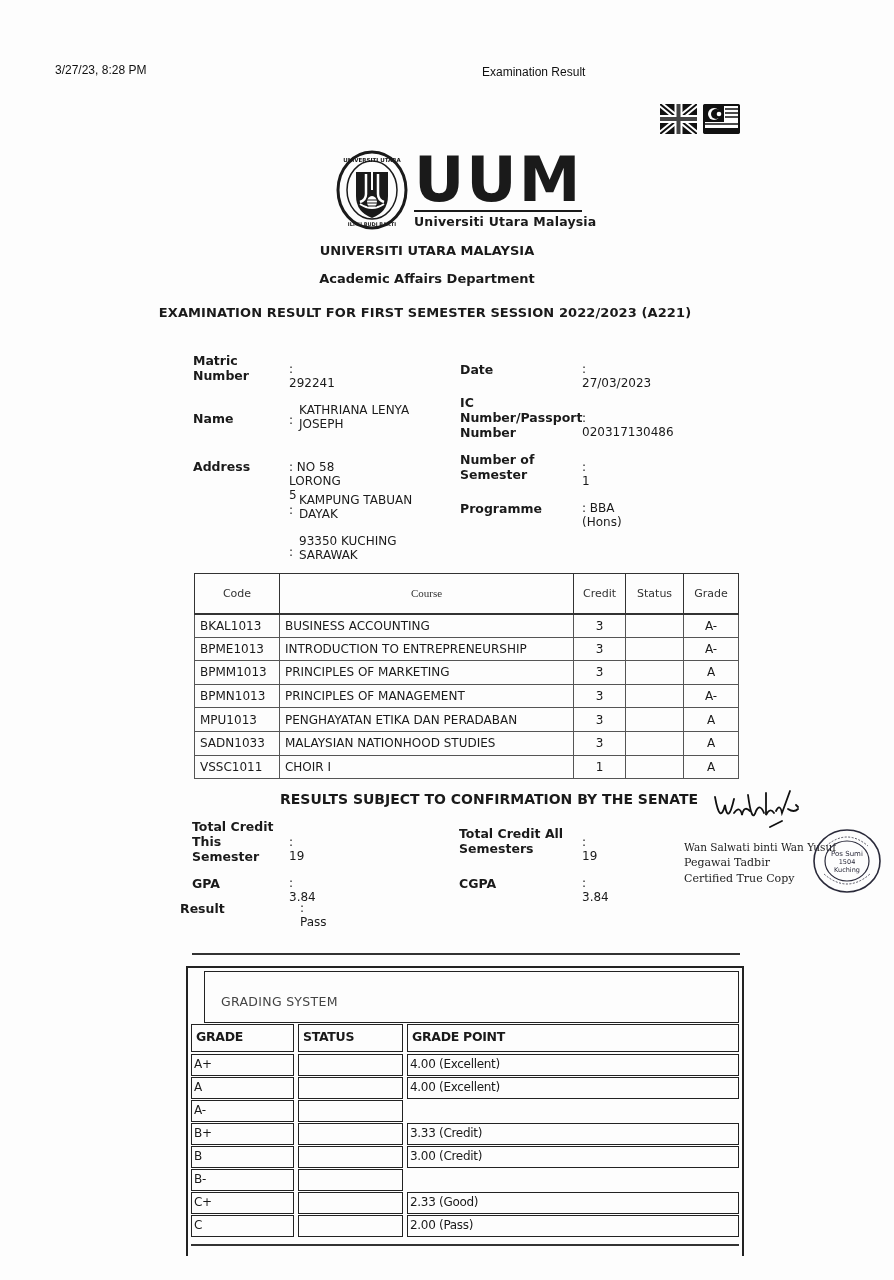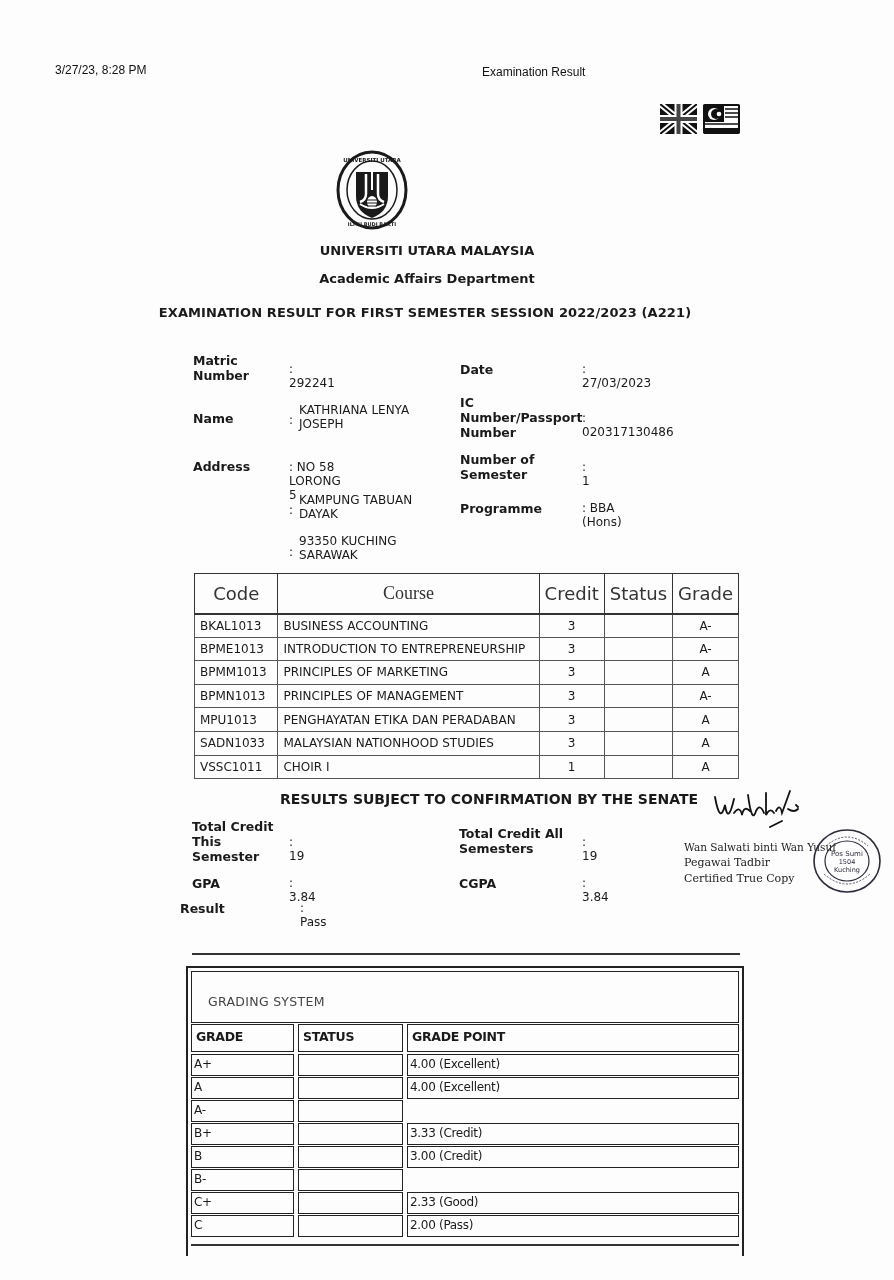--- a/index.html
+++ b/index.html
@@ -26,39 +26,39 @@
   .h-univ { top: 243px; font-size: 13px; left: -20px; }
   .h-dept { top: 271px; font-size: 13px; left: -20px; }
   .h-exam { top: 305px; font-size: 13px; left: -22px; letter-spacing: 0.1px; }
 
   .info { position: absolute; font-size: 12px; }
   .info .lbl { position: absolute; font-weight: bold; font-size: 12.5px; line-height: 15px; }
   .info .val { position: absolute; font-size: 12px; line-height: 14px; }
 
   .course-table { position: absolute; top: 573px; left: 194px; width: 545px; border-collapse: collapse; font-size: 12px; }
   .course-table td, .course-table th { border: 1px solid #555; padding: 0 5px; height: 23.6px; }
-  .course-table th { font-weight: normal; height: 40px; color: #333; font-size: 18px; text-align: center; border: 1.5px solid #333; }
+  .course-table th { font-weight: normal; height: 40px; color: #333; font-size: 11px; text-align: center; border: 1.5px solid #333; }
   .course-table tr.thead th { border-bottom: 2px solid #333; }
   .c-code { width: 85px; }
   .c-course { width: 295px; font-family: Liberation Serif, serif; }
   .c-credit { width: 52px; text-align: center; }
   .c-status { width: 58px; text-align: center; }
   .c-grade { width: 55px; text-align: center; }
   .course-table { border: 1.5px solid #333; }
 
   .senate { position: absolute; top: 791px; left: 280px; font-weight: bold; font-size: 14px; }
 
   .sig { position: absolute; top: 785px; left: 680px; width: 210px; height: 120px; }
   .sig-text { position: absolute; left: 4px; top: 54px; font-family: "DejaVu Serif", serif; font-size: 11px; line-height: 16px; color: #222; }
   .sig-name { font-size: 10.5px; }
 
   .divider { position: absolute; top: 953px; left: 192px; width: 548px; height: 2px; background: #333; }
 
   .grading { position: absolute; top: 966px; left: 186px; width: 558px; height: 290px; border: 2px solid #222; border-bottom: none; }
-  .grading-title-box { position: absolute; top: 3px; left: 3px; right: 3px; height: 52px; border: 1.5px solid #222; }
+  .grading-title-box { position: absolute; top: 3px; left: 16px; right: 3px; height: 52px; border: 1.5px solid #222; }
   .grading-title { position: absolute; left: 16px; top: 22px; font-size: 12.5px; color: #444; letter-spacing: 0.3px; }
   .g-row { position: absolute; left: 3px; right: 3px; height: 22px; }
   .g-cell { position: absolute; top: 0; height: 100%; border: 1.5px solid #222; font-family: "DejaVu Sans", sans-serif; font-size: 12px; padding-left: 2px; line-height: 19px; letter-spacing: -0.3px; }
   .g-grade { left: 0; width: 103px; }
   .g-status { left: 107px; width: 105px; }
   .g-point { left: 216px; right: 0; }
   .g-head .g-cell { font-weight: bold; font-size: 12.5px; line-height: 24px; padding-left: 4px; }
   .g-head { height: 28px; }
   .g-bottom { position: absolute; left: 3px; right: 3px; top: 276px; height: 2px; background: #333; }
 </style>
@@ -101,20 +101,25 @@
       <path d="M20 22 H52 V46 Q52 62 36 68 Q20 62 20 46 Z" fill="#1a1a1a"></path>
       <path d="M30 24 V44 Q30 50 24 52 M42 24 V44 Q42 50 48 52" stroke="#fff" stroke-width="2.5" fill="none"></path>
       <path d="M36 22 V40" stroke="#fff" stroke-width="2"></path>
       <path d="M24 54 Q36 62 48 54" stroke="#fff" stroke-width="2" fill="none"></path>
       <ellipse cx="36" cy="52" rx="5" ry="6" fill="#fff"></ellipse>
       <path d="M31 50 H41 M31 53 H41 M31 56 H41" stroke="#1a1a1a" stroke-width="1"></path>
       <text x="36" y="12" font-size="5.5" text-anchor="middle" fill="#1a1a1a" font-family="DejaVu Sans, sans-serif" font-weight="bold">UNIVERSITI UTARA</text>
       <text x="36" y="76" font-size="5" text-anchor="middle" fill="#1a1a1a" font-family="DejaVu Sans, sans-serif" font-weight="bold">ILMU BUDI BAKTI</text>
     </svg>
   </div>
+  <div class="wordmark">
+    <div class="uum">UUM</div>
+    <div class="uum-rule"></div>
+    <div class="uum-sub">Universiti Utara Malaysia</div>
+  </div>
 </div>
 
 <div class="heading h-univ">UNIVERSITI UTARA MALAYSIA</div>
 <div class="heading h-dept">Academic Affairs Department</div>
 <div class="heading h-exam">EXAMINATION RESULT FOR FIRST SEMESTER SESSION 2022/2023 (A221)</div>
 
 <div class="info">
   <div class="lbl" style="left:193px; top:353px; width:70px;">Matric Number</div>
   <div class="val" style="left:289px; top:362px;">: 292241</div>
   <div class="lbl" style="left:460px; top:362px;">Date</div>

